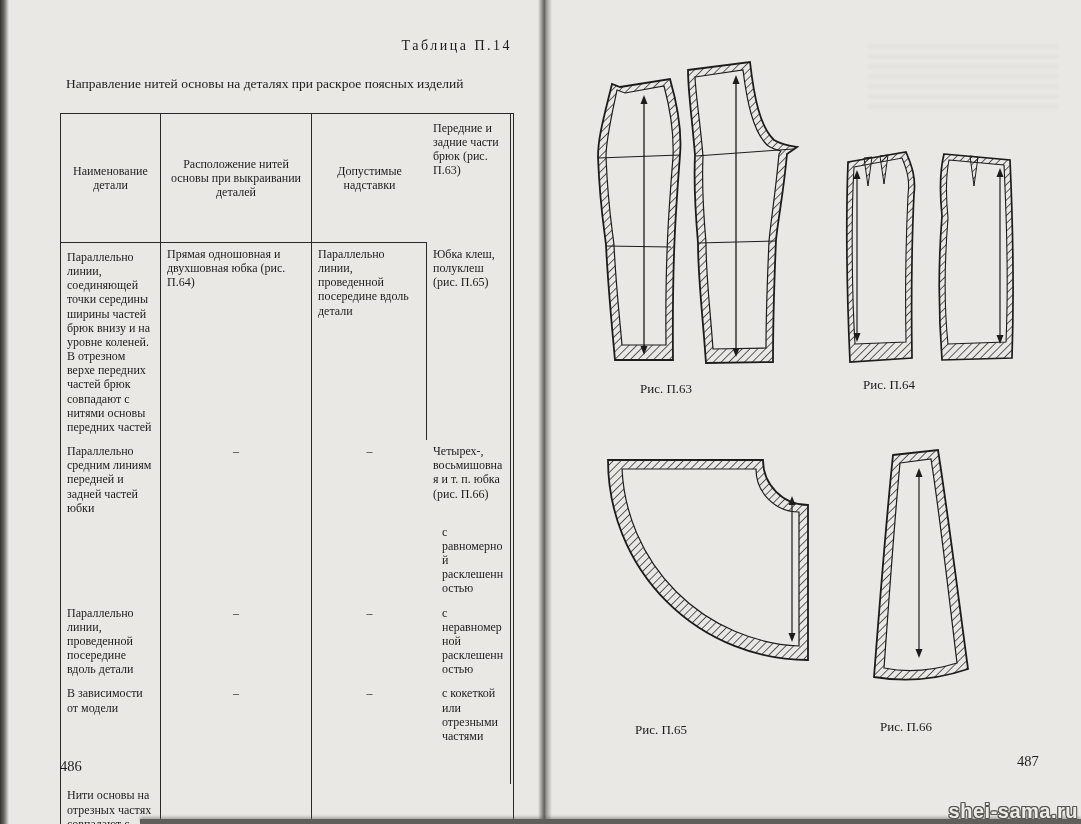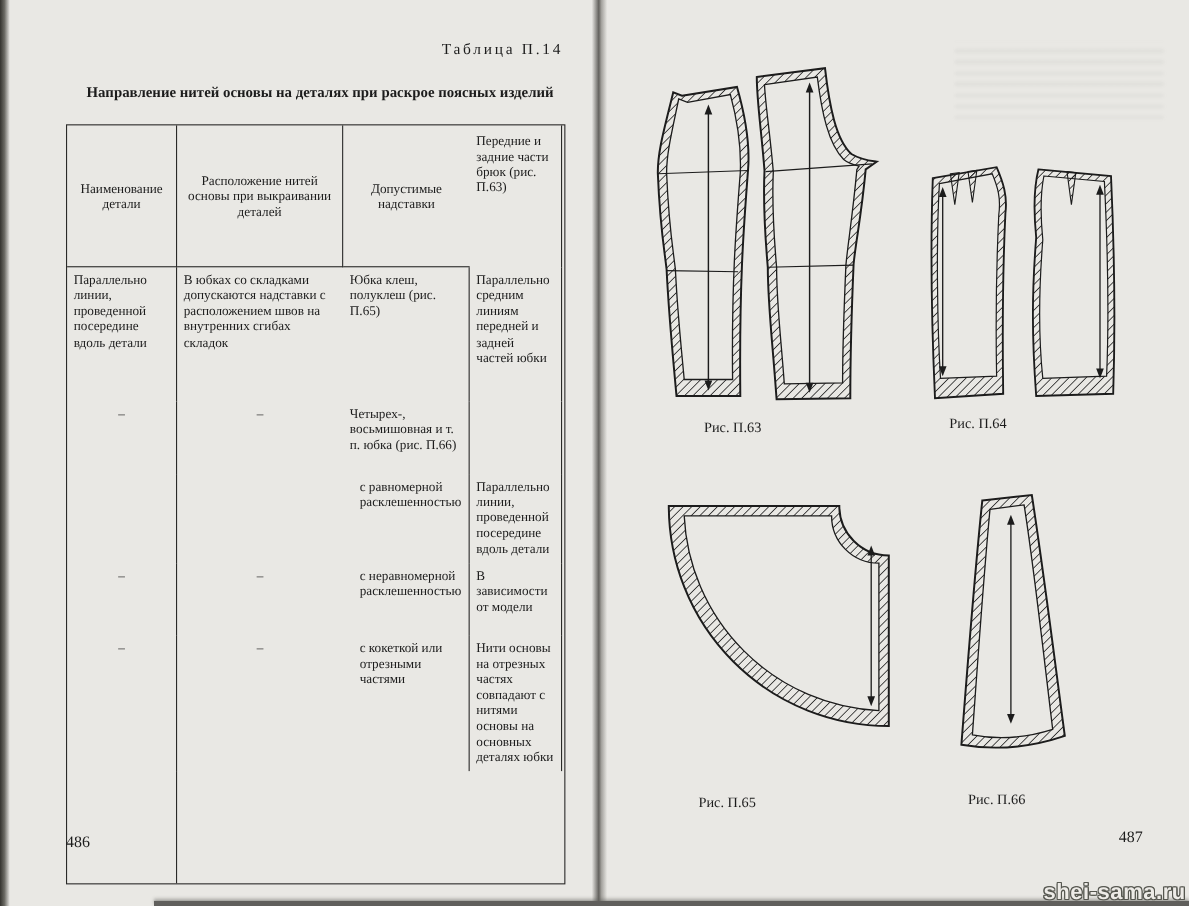--- a/index.html
+++ b/index.html
@@ -17,22 +17,22 @@
   .gutter{position:absolute;left:538px;top:0;bottom:0;width:14px;
     background:linear-gradient(90deg,rgba(233,232,228,0) 0%,rgba(48,46,42,.72) 45%,rgba(92,90,84,.5) 62%,rgba(233,232,228,0) 100%);}
   .edge-bottom{position:absolute;left:140px;right:0;bottom:0;height:5px;background:#605f5c;
     box-shadow:0 -2px 3px rgba(96,95,92,.45);}
   .ghost{position:absolute;left:868px;top:38px;width:190px;height:70px;
     background:repeating-linear-gradient(0deg,rgba(120,120,114,.07) 0 3px,rgba(0,0,0,0) 3px 10px);
     filter:blur(1.5px);}
   
   .tbl-label{position:absolute;left:312px;top:38px;width:200px;text-align:right;
     font-size:14px;letter-spacing:2.5px;}
-  .tbl-title{position:absolute;left:66px;top:76px;width:450px;text-align:center;
-    font-size:13.5px;font-weight:bold;}
+  .tbl-title{position:absolute;left:66px;top:76px;width:450px;text-align:left;
+    font-size:13.5px;font-weight:normal;}
   
   .ptable{
     position:absolute;left:60px;top:113px;width:452px;
     display:grid;grid-template-columns:100px 151px 115px 84px;
     border:1.6px solid #2a2a28;background:transparent;
   }
   .c{border-right:1.2px solid #2a2a28;padding:4px 6px 6px;font-size:12px;line-height:1.18;
      overflow-wrap:break-word;}
   .c.last{border-right:none;}
   .hc{border-bottom:1.5px solid #2a2a28;min-height:84px;display:flex;align-items:center;
@@ -73,23 +73,24 @@
   <div class="tbl-label">Таблица П.14</div>
   <div class="tbl-title">Направление нитей основы на деталях при раскрое поясных изделий</div>
 
   <div class="ptable">
 
     <div class="c hc">Наименование детали</div>
     <div class="c hc">Расположение нитей основы при выкраивании деталей</div>
     <div class="c hc last">Допустимые надставки</div>
 
     <div class="c r1">Передние и задние части брюк (рис. П.63)</div>
-
+    <div class="c r1">Параллельно линии, соединяющей точки середины ширины частей брюк внизу и на уровне коленей. В отрезном верхе передних частей брюк совпадают с нитями основы передних частей</div>
+
+    <div class="c r2">Прямая одношовная и двухшовная юбка (рис. П.64)</div>
     <div class="c r2">Параллельно линии, проведенной посередине вдоль детали</div>
-    <div class="c r2 last">В юбках со складками допускаются надставки с расположением швов на внутренних сгибах складок</div>
 
     <div class="c r3">Юбка клеш, полуклеш (рис. П.65)</div>
     <div class="c r3">Параллельно средним линиям передней и задней частей юбки</div>
     <div class="c r3 ctr">–</div>
     <div class="c r3 last ctr">–</div>
 
     <div class="c r4">Четырех-, восьмишовная и т. п. юбка (рис. П.66)</div>
     <div class="c r4"></div>
     <div class="c r4 ctr"></div>
     <div class="c r4 last ctr"></div>

